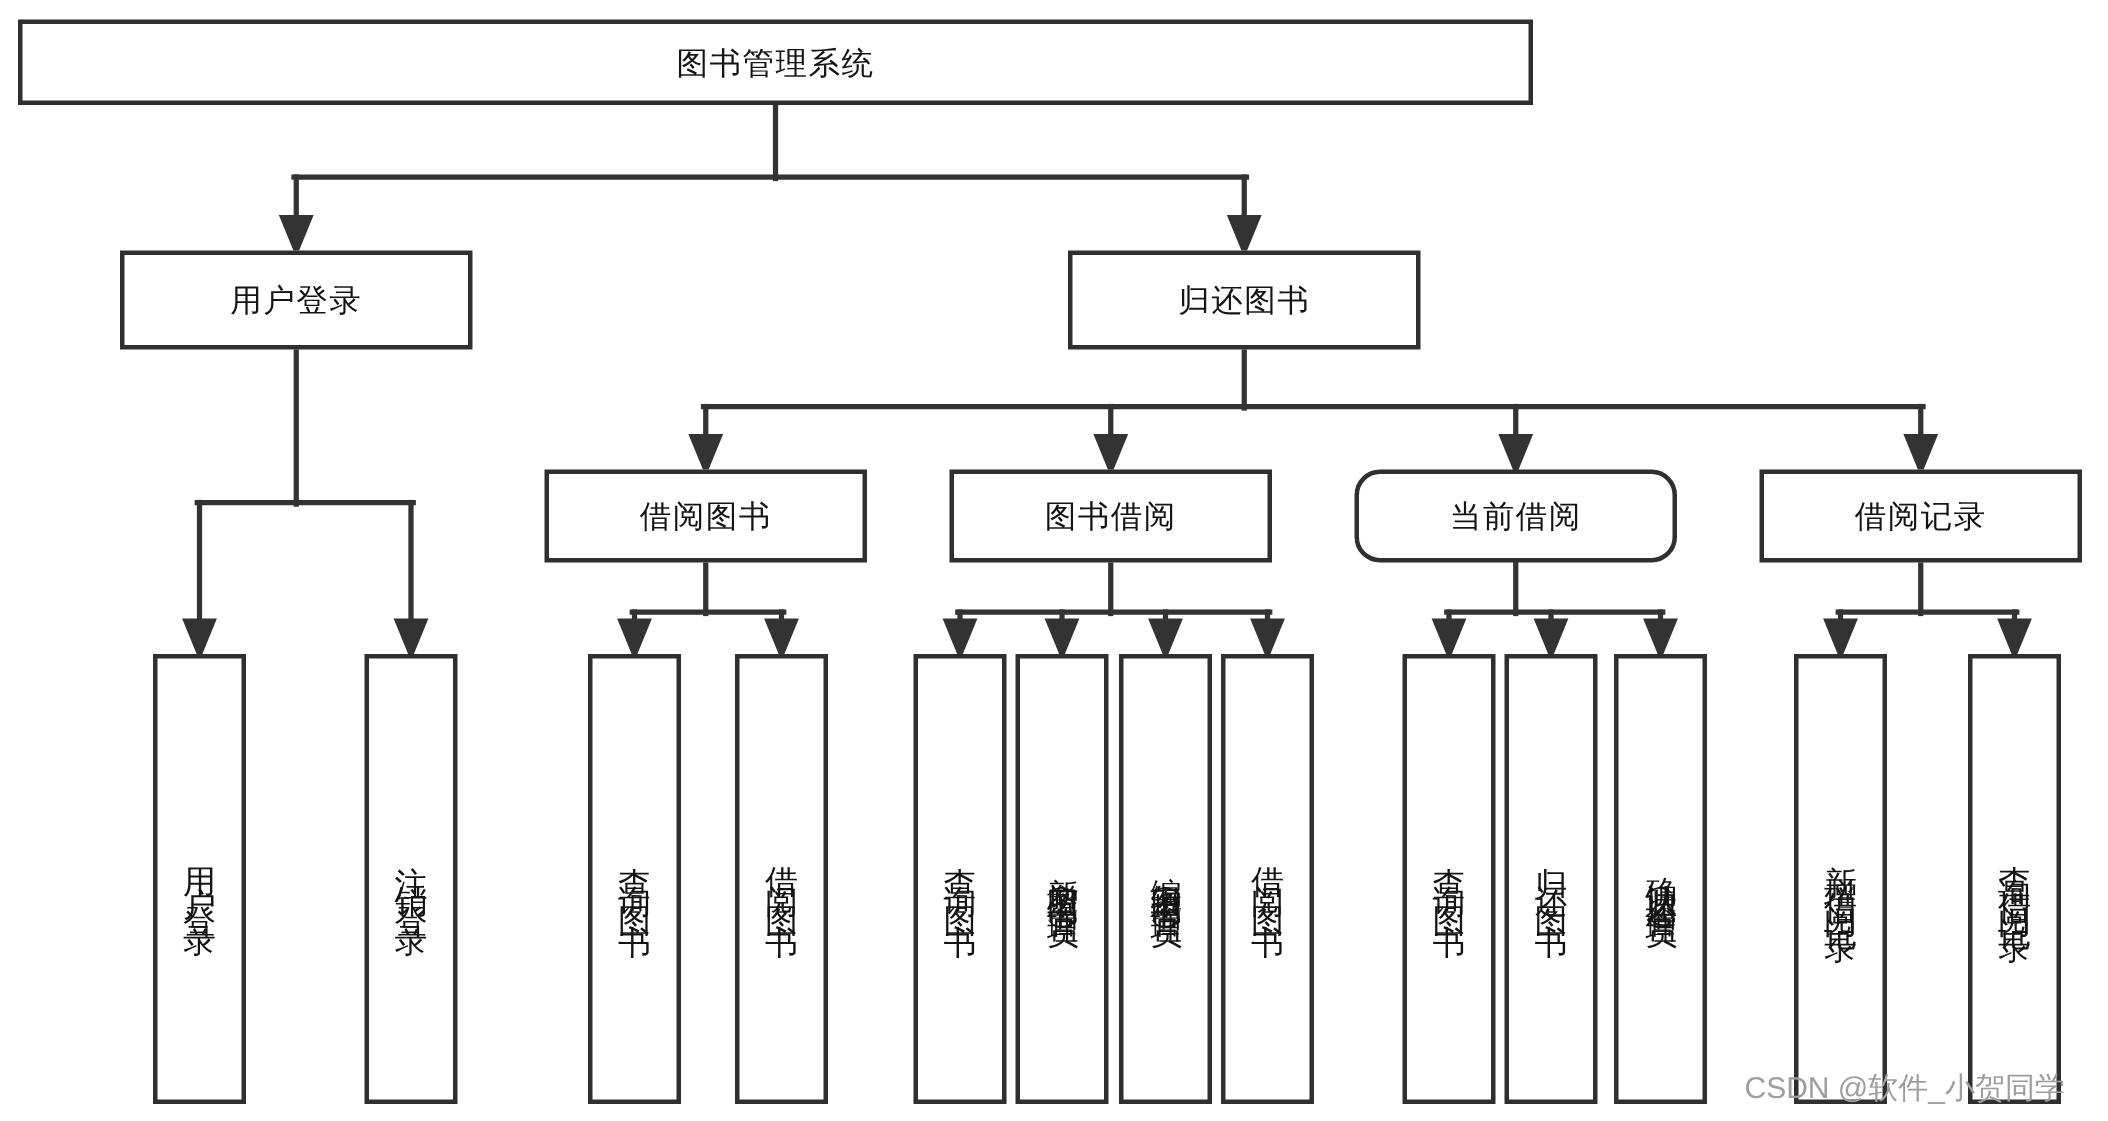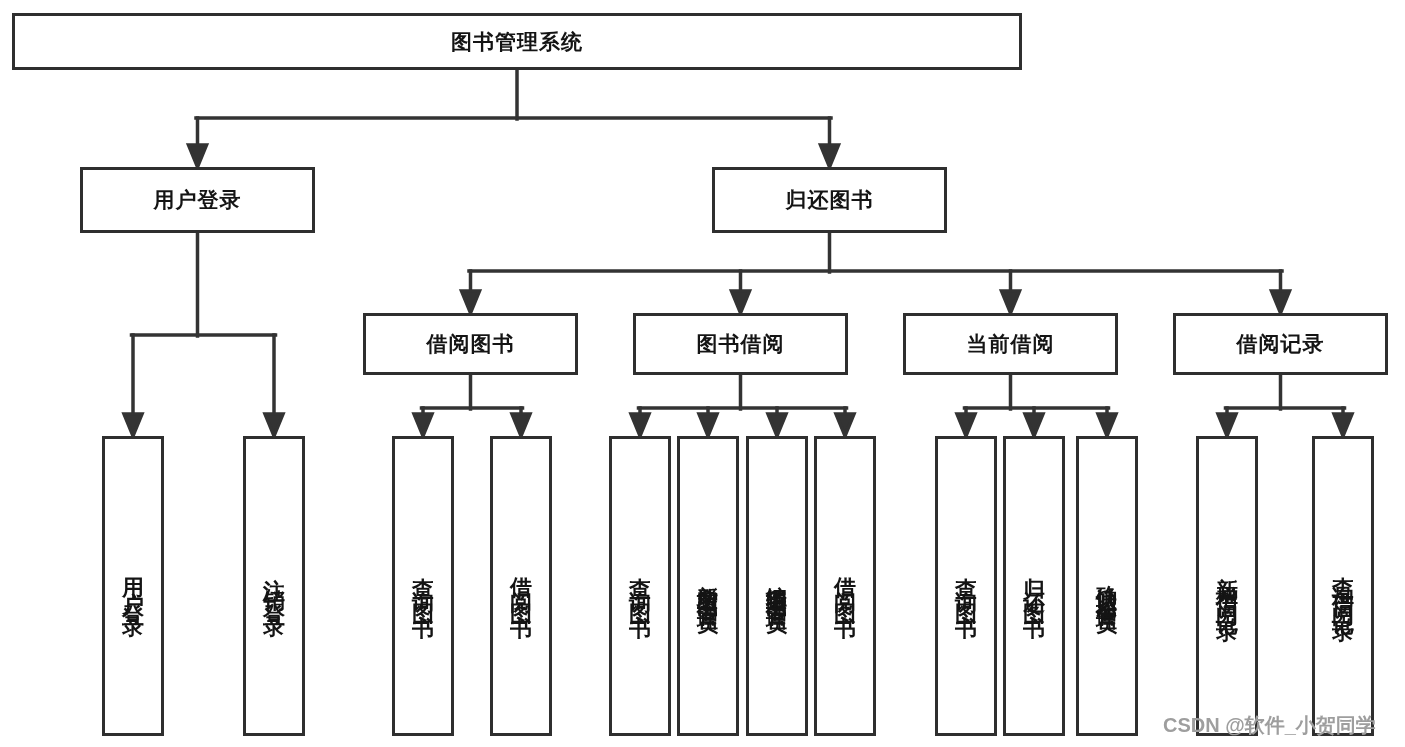--- a/index.html
+++ b/index.html
@@ -7,21 +7,20 @@
     padding: 0;
     background: #ffffff;
     font-family: "Liberation Sans", "DejaVu Sans", sans-serif;
   }
   .canvas {
     position: relative;
     width: 1405px;
     height: 747px;
     background: #ffffff;
     overflow: hidden;
-    font-weight: bold;
   }
   svg.wires {
     position: absolute;
     left: 0;
     top: 0;
     z-index: 1;
   }
   .node {
     position: absolute;
     box-sizing: border-box;
@@ -144,21 +143,21 @@
     </g>
   </svg>
 
   <div class="node h" style="left:12px; top:13px; width:1010px; height:57px;">图书管理系统</div>
 
   <div class="node h" style="left:80px; top:167px; width:235px; height:66px;">用户登录</div>
   <div class="node h" style="left:712px; top:167px; width:235px; height:66px;">归还图书</div>
 
   <div class="node h" style="left:363px; top:313px; width:215px; height:62px;">借阅图书</div>
   <div class="node h" style="left:633px; top:313px; width:215px; height:62px;">图书借阅</div>
-  <div class="node h" style="left:903px; top:313px; width:215px; height:62px;">当前借阅</div>
+  <div class="node h" style="left:903px; top:313px; width:215px; height:62px;border-radius:17px;">当前借阅</div>
   <div class="node h" style="left:1173px; top:313px; width:215px; height:62px;">借阅记录</div>
 
   <div class="node v" style="left:102px; top:436px; width:62px; height:300px;">用户登录</div>
   <div class="node v" style="left:243px; top:436px; width:62px; height:300px;">注销登录</div>
 
   <div class="node v" style="left:392px; top:436px; width:62px; height:300px;">查询图书</div>
   <div class="node v" style="left:490px; top:436px; width:62px; height:300px;">借阅图书</div>
 
   <div class="node v" style="left:609px; top:436px; width:62px; height:300px;">查询图书</div>
   <div class="node v tight" style="left:677px; top:436px; width:62px; height:300px;">新增图书（管理员）</div>

